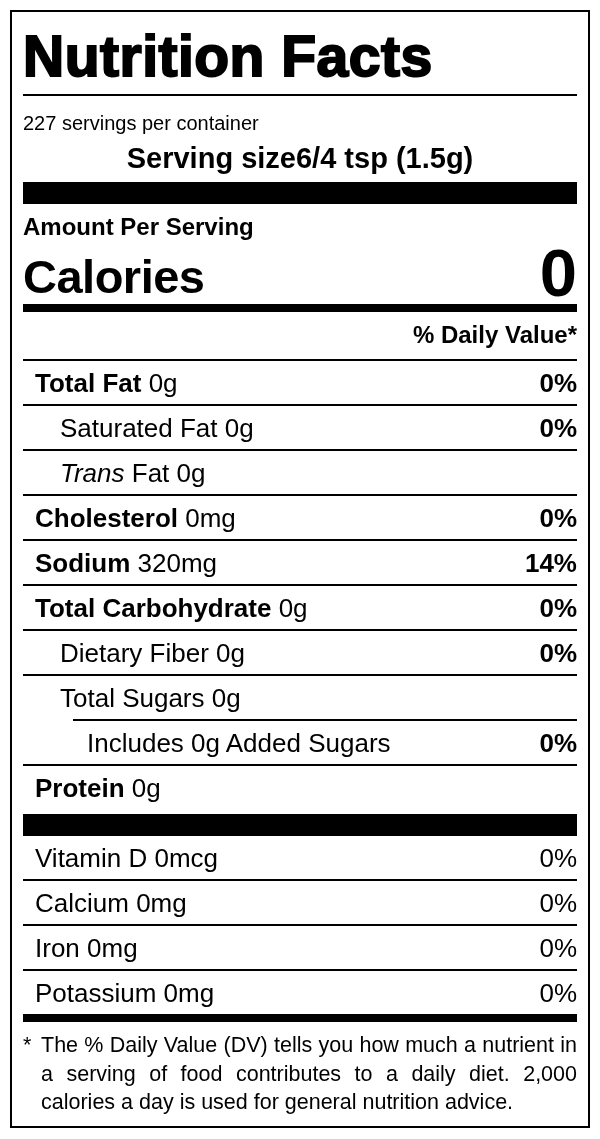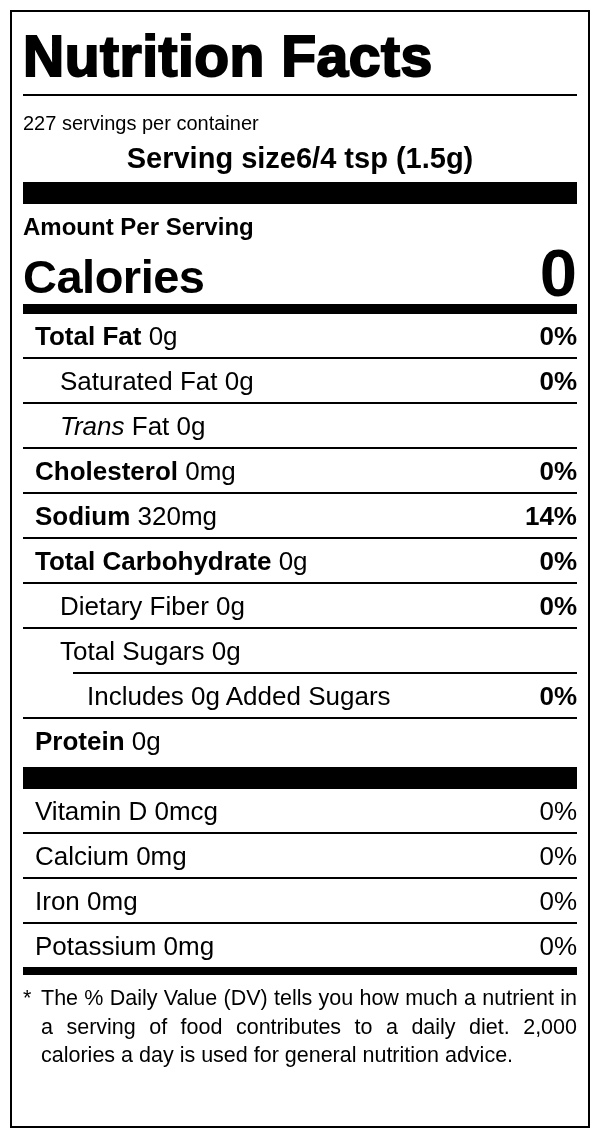--- a/index.html
+++ b/index.html
@@ -91,20 +91,21 @@
 
   <div class="amount-per-serving">Amount Per Serving</div>
 
   <div class="calories-row">
     <span class="calories-label">Calories</span>
     <span class="calories-value">0</span>
   </div>
 
   <div class="bar-medium"></div>
 
+  <div class="dv-header">% Daily Value*</div>
   <div class="rule-thin"></div>
 
   <div id="nutrients-container">
       <div class="nutrient-row">
         <span><span class="name-bold">Total Fat</span> 0g</span>
         <span class="dv">0%</span>
       </div>
       <div class="rule-thin"></div>
       <div class="nutrient-row indent-1">
         <span><span class="">Saturated Fat</span> 0g</span>

